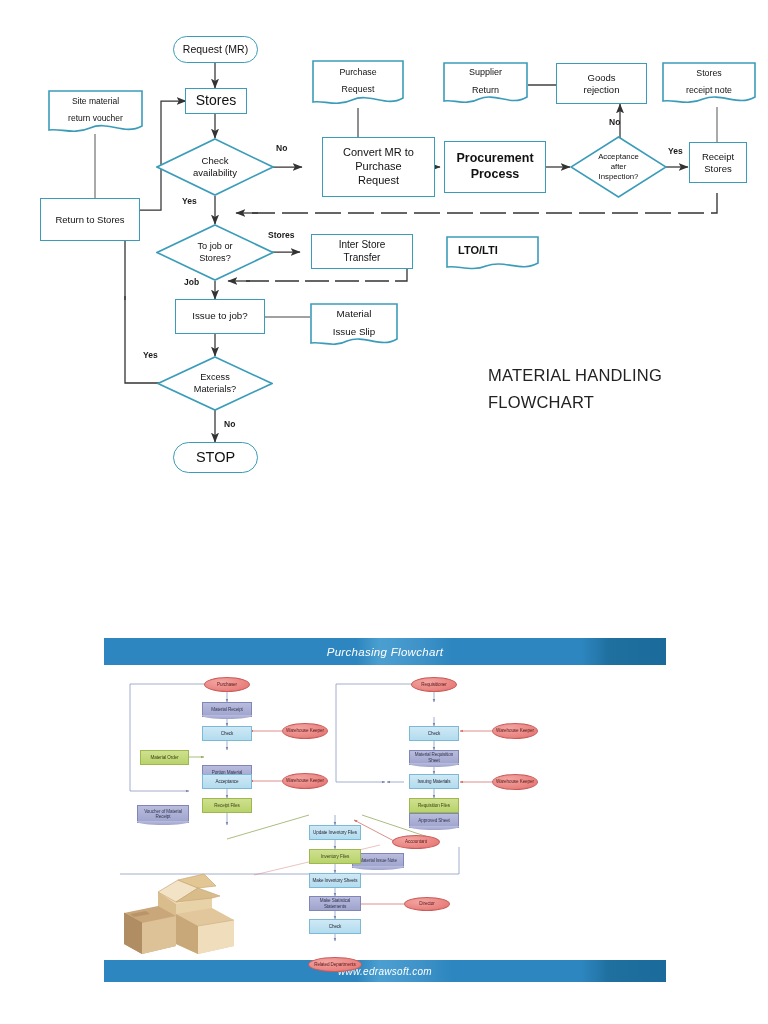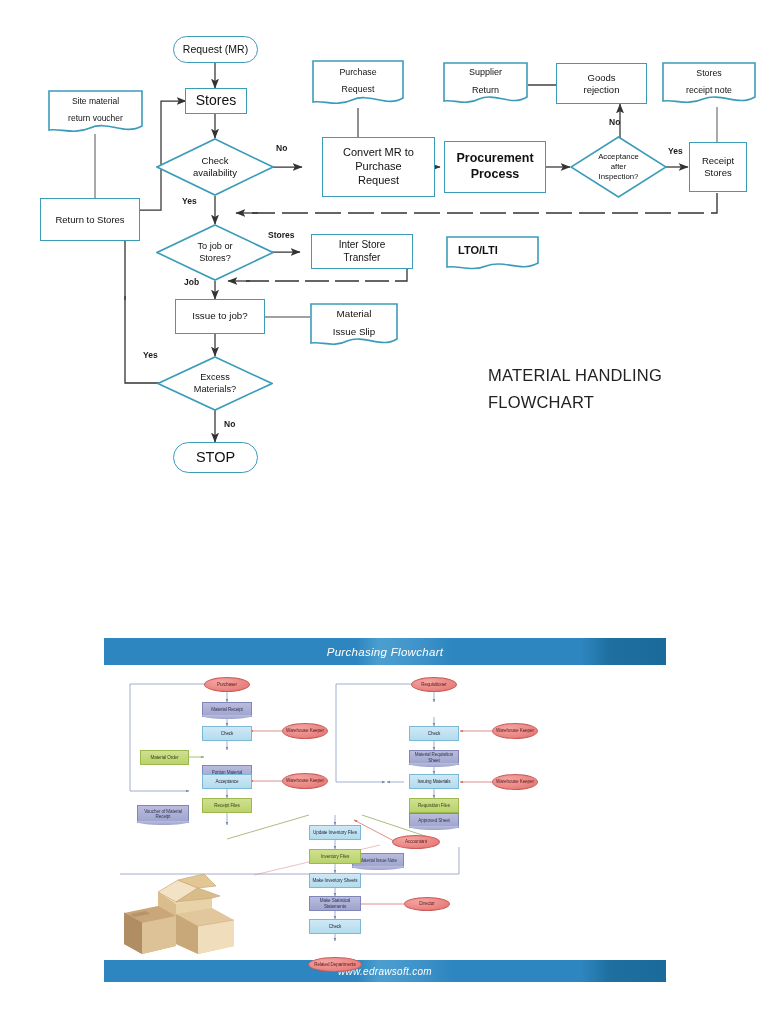--- a/index.html
+++ b/index.html
@@ -337,21 +337,21 @@
   </div>
 
   <div class="node n-doc" style="left:662px; top:62px; width:94px; height:45px; font-size:8.8px;">
     <svg class="doc-svg" viewBox="0 0 94 45" preserveAspectRatio="none">
       <path d="M1,1 H93 V35 C76,45 60,30 41,37 C26,44 11,37 1,39 Z" fill="#fff" stroke="#3b9cba" stroke-width="1.6"></path>
     </svg>
     <span class="doc-label">Stores</span>
     <span class="doc-label">receipt note</span>
   </div>
 
-  <div class="node n-rect" style="left:689px; top:142px; width:58px; height:50px; font-size:9.5px;">
+  <div class="node n-rect" style="left:689px; top:142px; width:58px; height:41px; font-size:9.5px;">
     <span>Receipt</span>
     <span>Stores</span>
   </div>
 
   <div class="node n-diamond" style="left:156px; top:224px; width:118px; height:57px; font-size:9.2px;">
     <svg class="dia-svg" viewBox="0 0 118 57" preserveAspectRatio="none">
       <polygon points="59,1 117,28.5 59,56 1,28.5" fill="#fff" stroke="#3b9cba" stroke-width="1.6"></polygon>
     </svg>
     <span class="dia-label">To job or</span>
     <span class="dia-label">Stores?</span>

